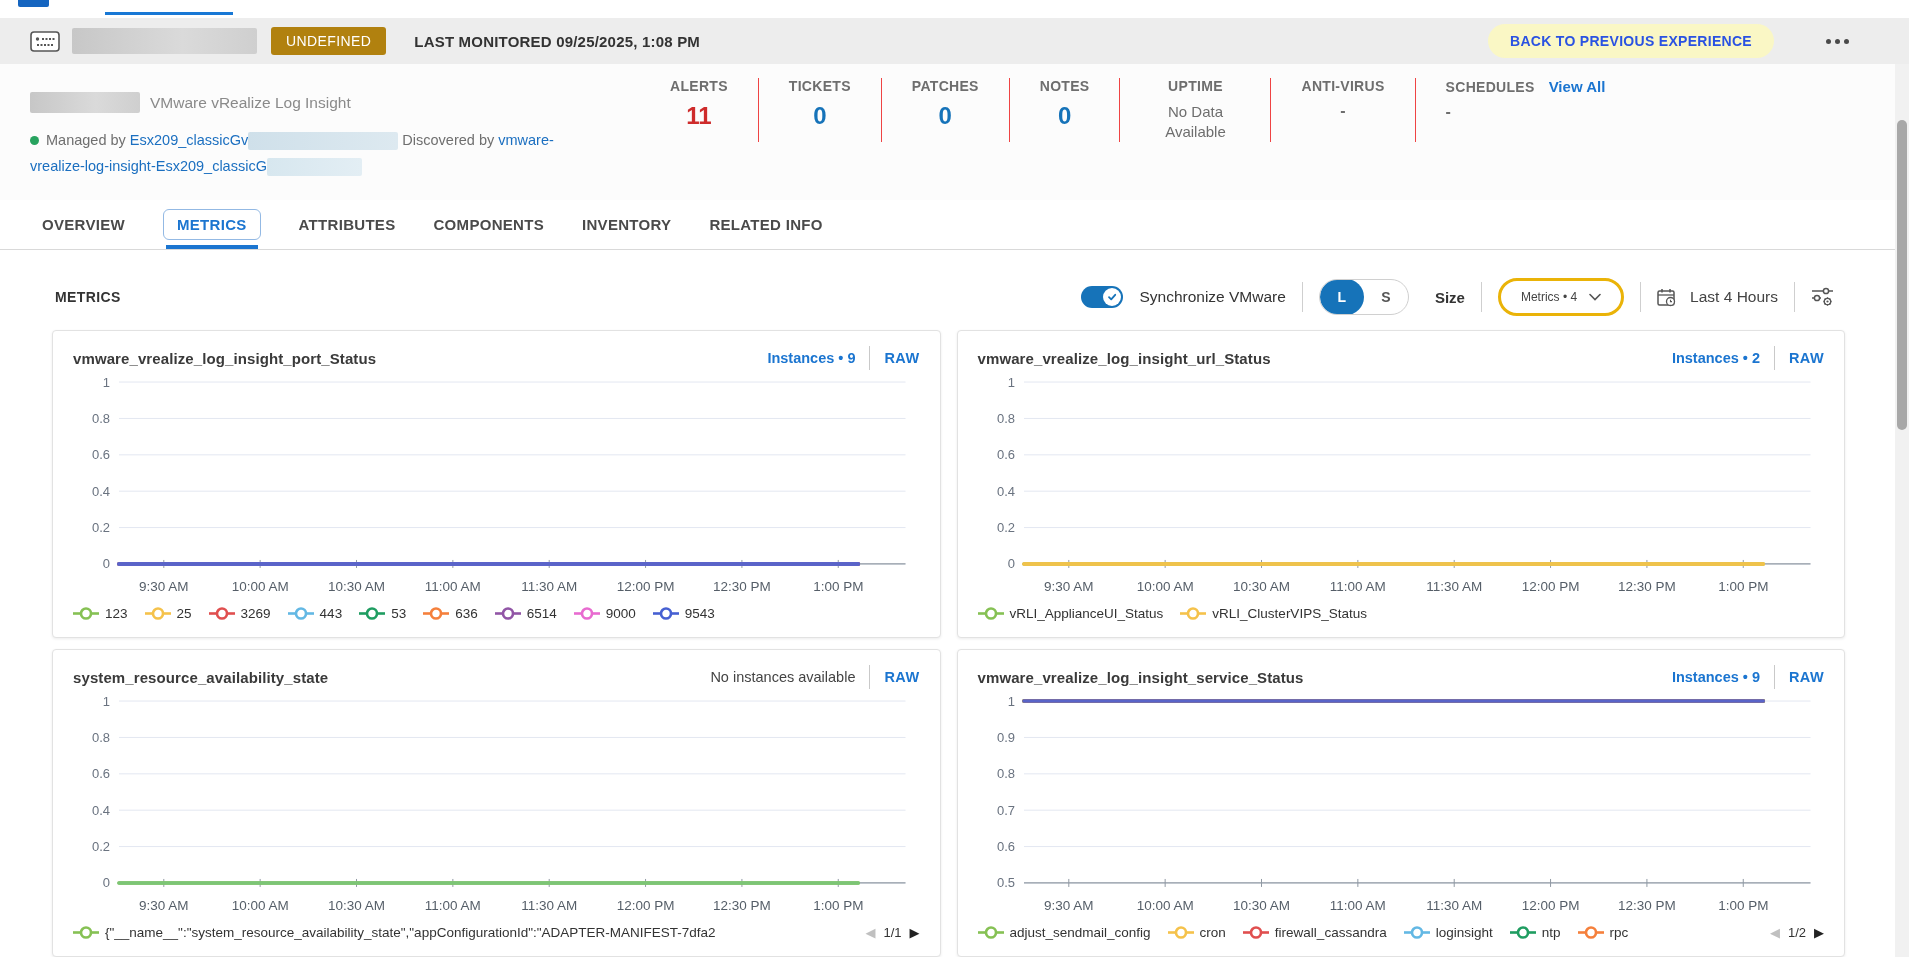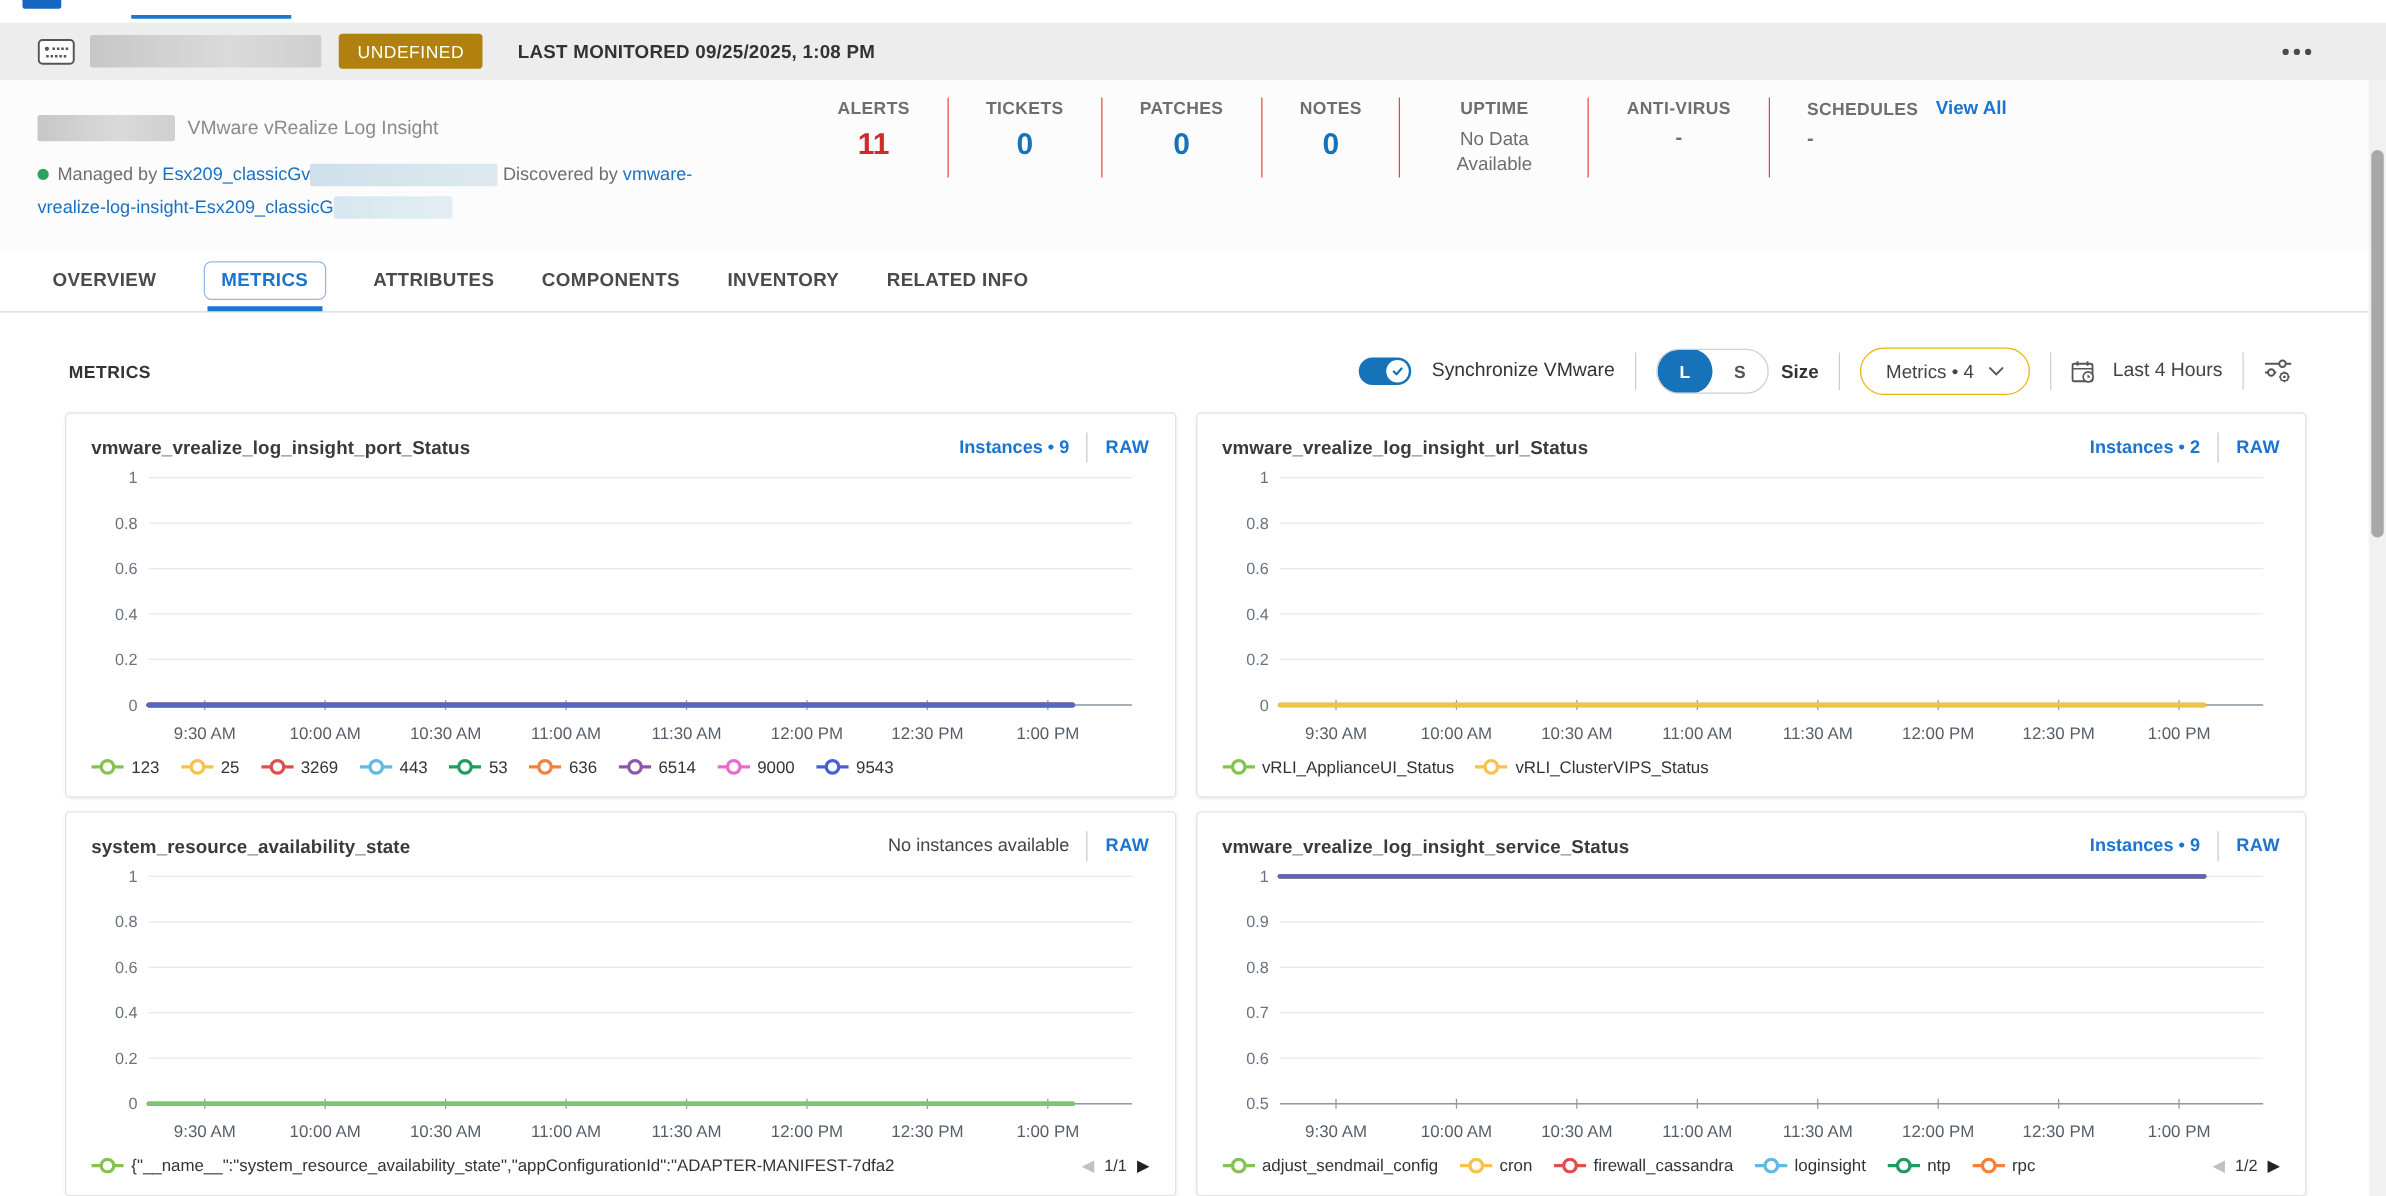--- a/index.html
+++ b/index.html
@@ -63,23 +63,23 @@
   .mtoolbar .spacer { flex:1; }
   .ctrl-group { display:flex; align-items:center; gap:16px; }
   .vdiv { width:1px; height:30px; background:#CFCFCF; }
   .toggle { width:42px; height:22px; background:#1673B9; border-radius:11px; position:relative; cursor:pointer; flex:0 0 auto; }
   .toggle .knob { position:absolute; right:2px; top:2px; width:18px; height:18px; background:#fff; border-radius:50%; }
   .toggle svg { position:absolute; right:4px; top:4px; }
   .ctrl-label { font-size:15.5px; color:#333; }
   .size-pill { display:flex; align-items:center; height:36px; border:1px solid #D0D0D0; border-radius:18px; background:#fff; overflow:hidden; cursor:pointer; }
   .size-pill .opt { width:44px; text-align:center; font-size:14px; font-weight:bold; color:#555; line-height:36px; }
   .size-pill .opt.sel { background:#1673B9; color:#fff; border-radius:18px; height:36px; }
-  .size-word { font-size:15px; font-weight:bold; color:#333; margin-left:10px; }
-  .dropdown-pill { display:flex; align-items:center; gap:12px; height:38px; padding:0 20px; border:1px solid #eab308;
-    border-radius:19px; background:#fff; font-size:15px; color:#444; cursor:pointer; }
+  .size-word { font-size:15px; font-weight:bold; color:#333; margin-left:26px; }
+  .dropdown-pill { display:flex; align-items:center; gap:12px; height:38px; padding:0 20px; border:3px solid #eab308;
+    border-radius:19px; background:#fff; font-size:12px; color:#444; cursor:pointer; }
   .time-range { display:flex; align-items:center; gap:13px; font-size:15.5px; color:#444; cursor:pointer; }
   .icon-btn { cursor:pointer; display:flex; align-items:center; }
 
   
   .charts { position:absolute; left:52px; top:330px; right:64px; display:grid;
     grid-template-columns:1fr 1fr; column-gap:16px; row-gap:11px; }
   .card { background:#fff; border:1px solid #E2E2E2; border-radius:4px; height:308px;
     box-shadow:0 1px 3px rgba(0,0,0,.08); padding:15px 20px 10px 20px; }
   .card-head { display:flex; align-items:center; }
   .card-title { font-size:15px; font-weight:bold; color:#3A3A3A; letter-spacing:.1px; }
@@ -125,20 +125,21 @@
         <rect x="10.5" y="13" width="2" height="2"></rect>
         <rect x="14" y="13" width="2" height="2"></rect>
         <rect x="17.5" y="13" width="2" height="2"></rect>
         <rect x="21" y="13" width="2" height="2"></rect>
       </g>
   </svg>
   <span class="redact redact-name"></span>
   <span class="badge">UNDEFINED</span>
   <span class="last-monitored">LAST MONITORED 09/25/2025, 1:08 PM</span>
   <span class="spacer"></span>
+  <button class="back-btn">BACK TO PREVIOUS EXPERIENCE</button>
   <div class="ellipsis-btn">
       <i></i>
       <i></i>
       <i></i>
     </div>
 </div>
 
 <div class="res-header">
   <div class="res-left">
     <div class="row1">

